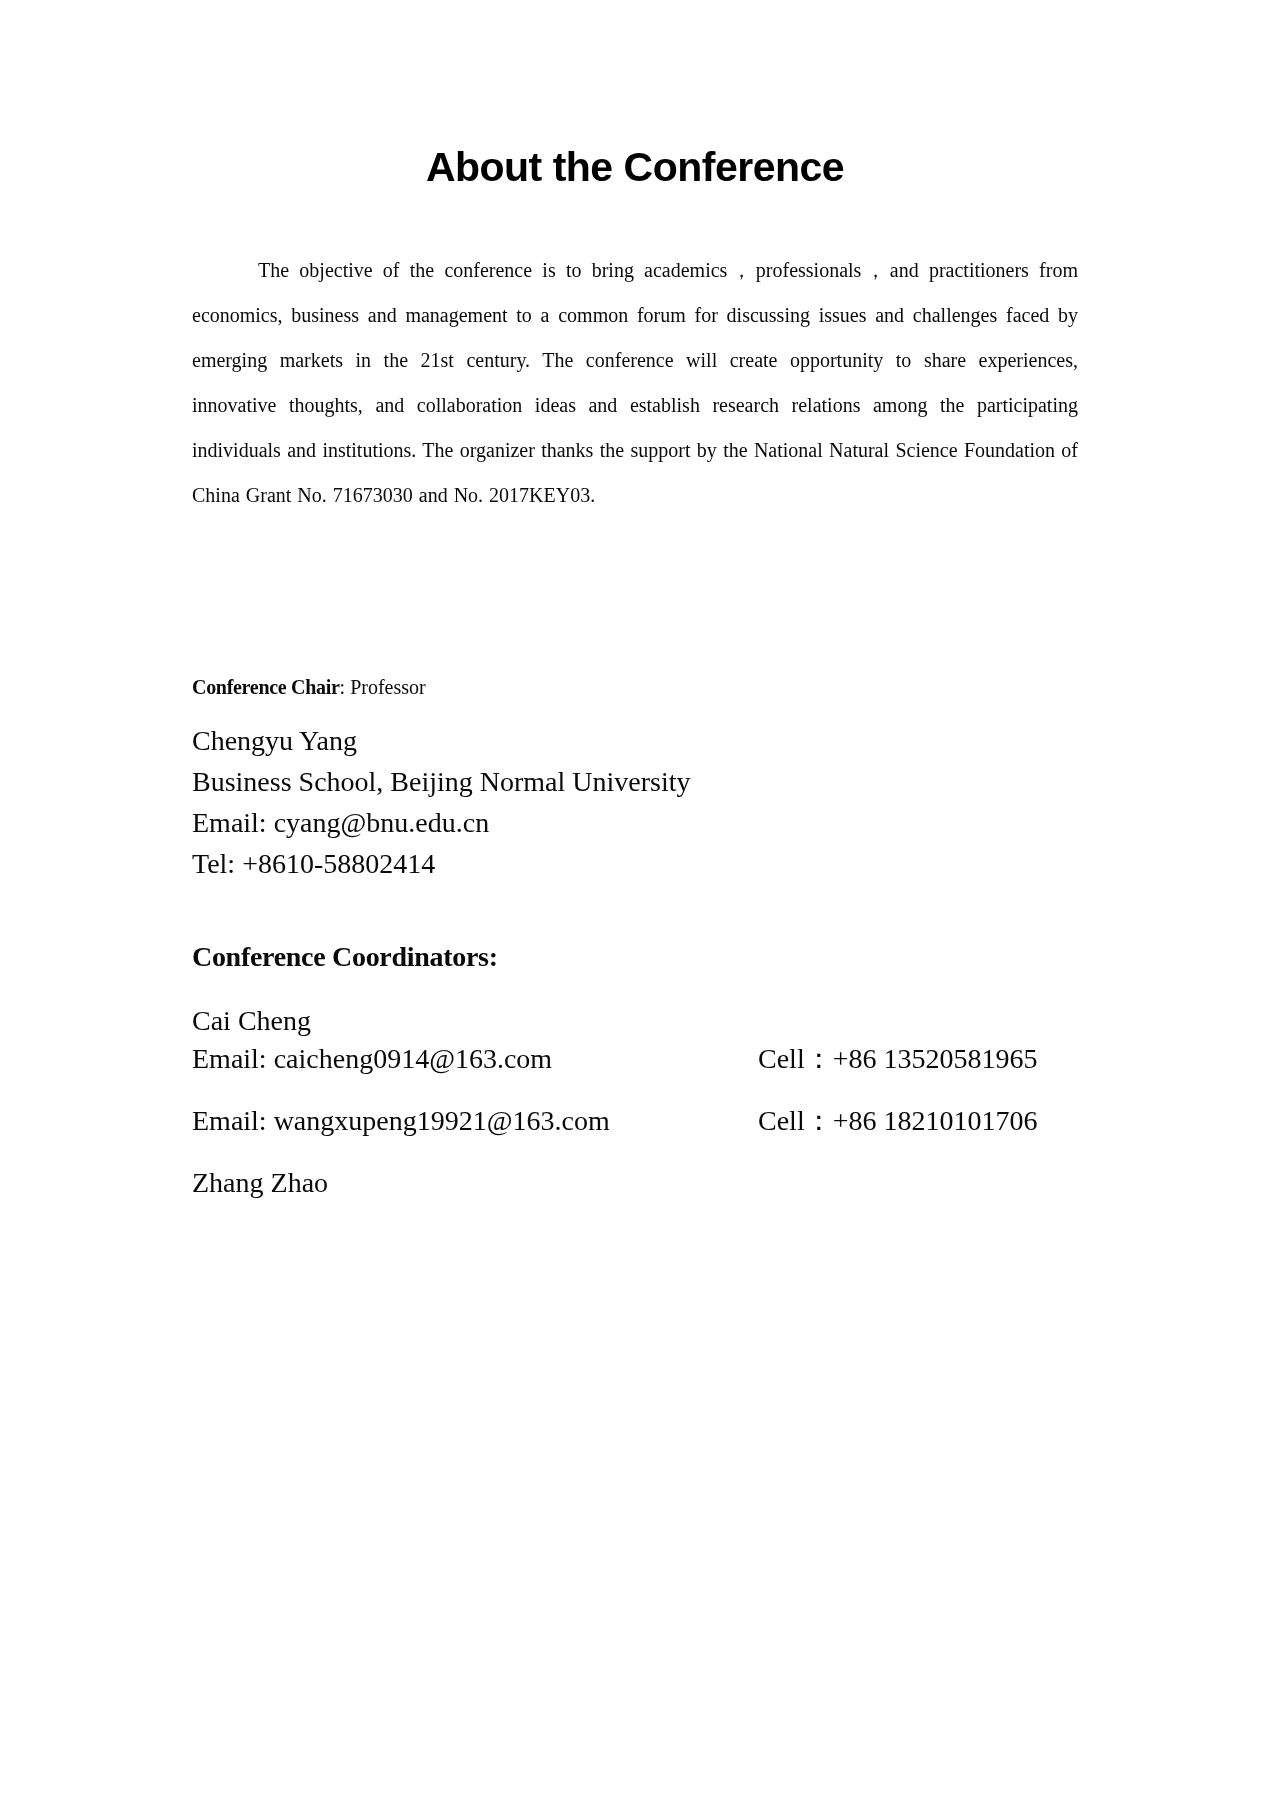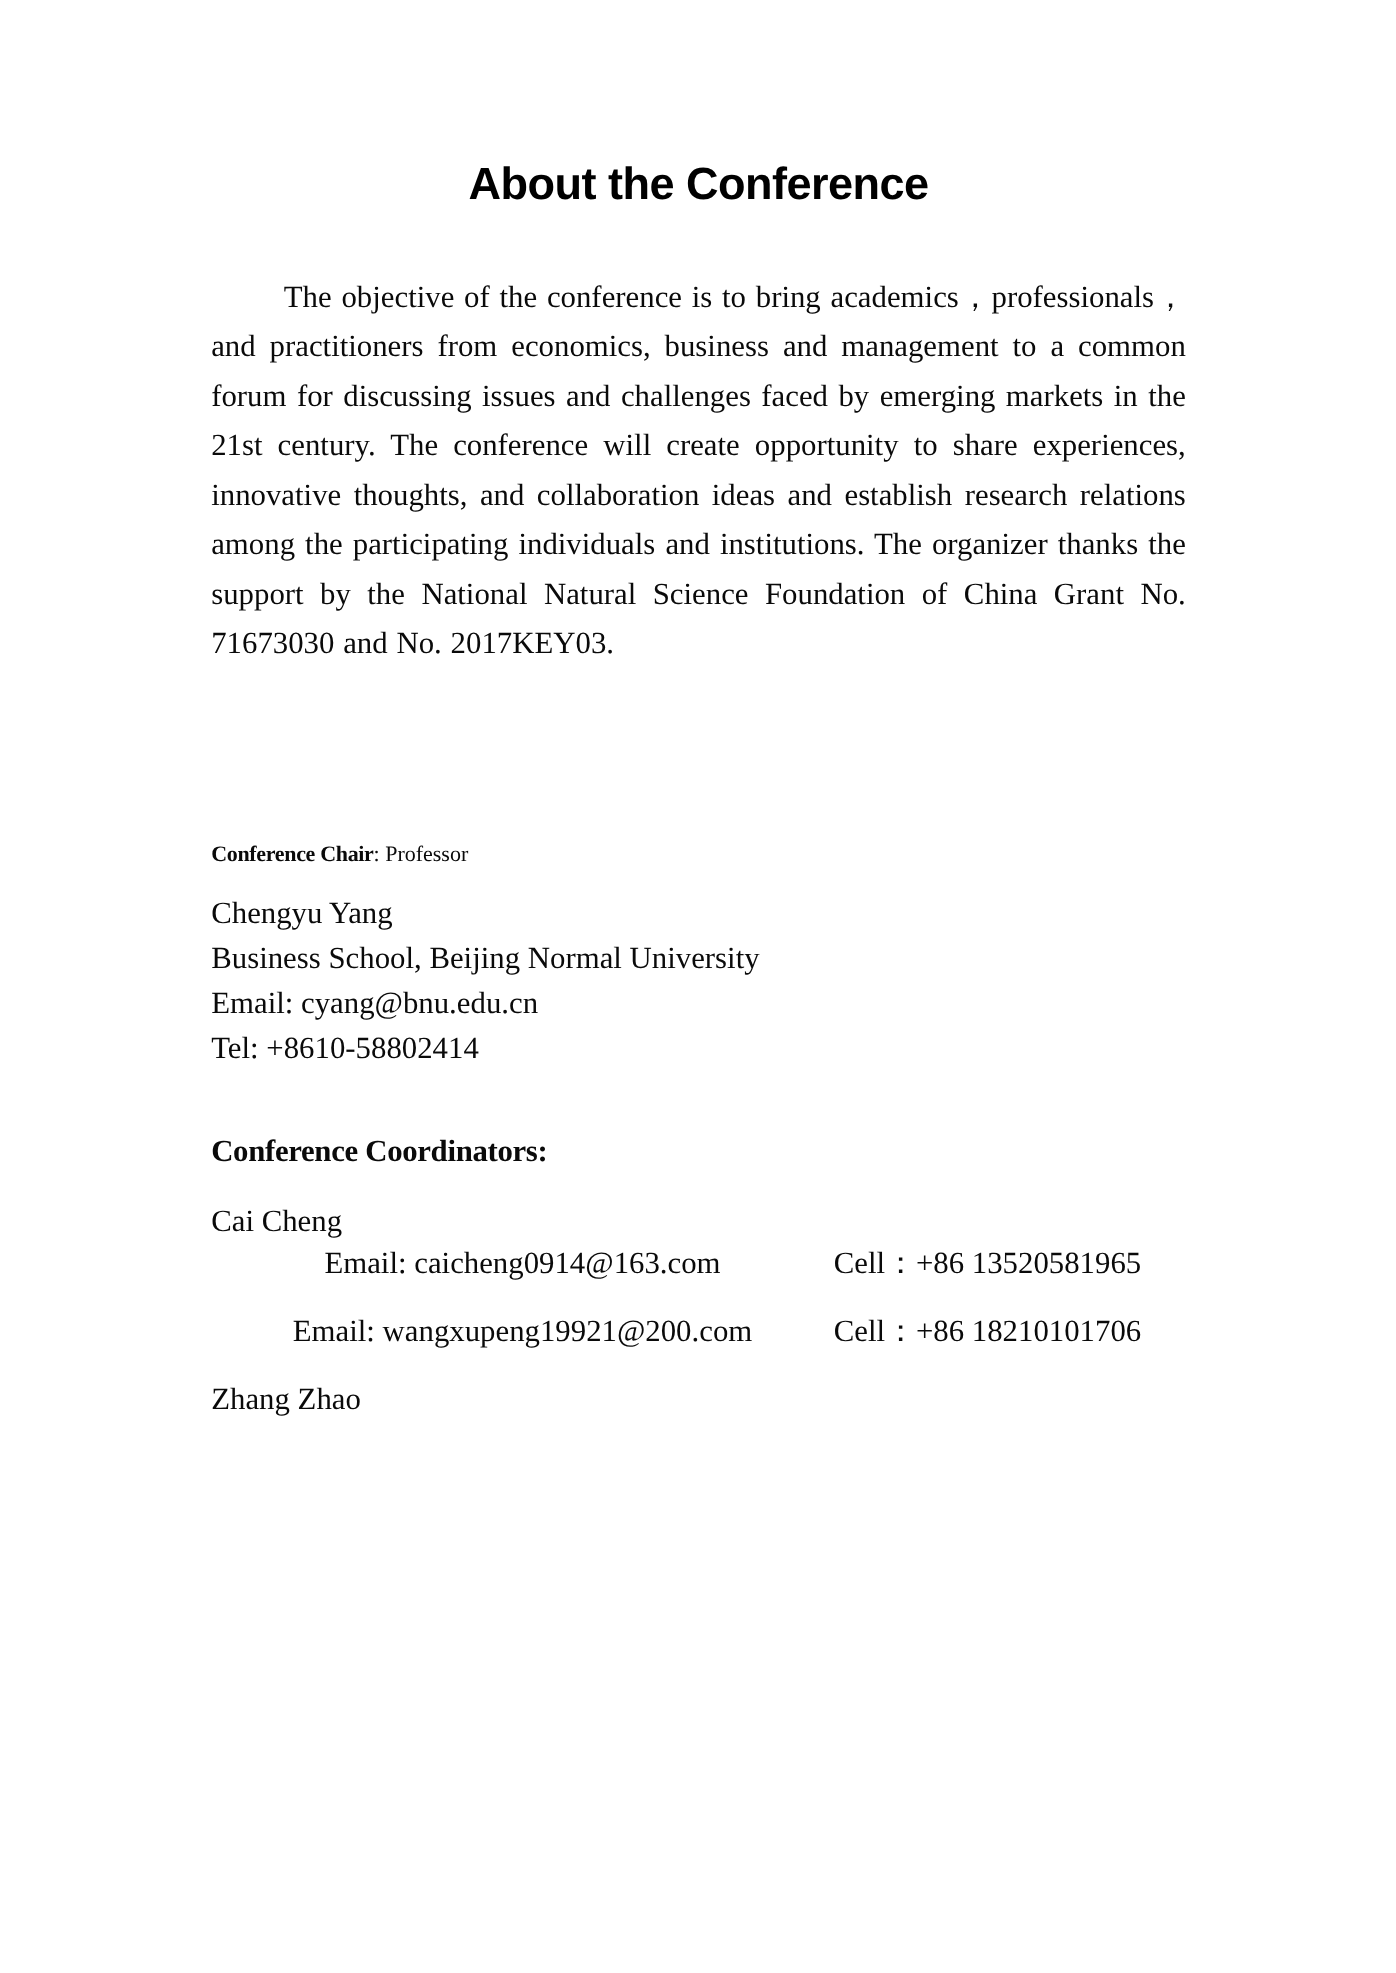--- a/index.html
+++ b/index.html
@@ -25,21 +25,21 @@
     text-align: center;
     font-family: "Liberation Sans", sans-serif;
     font-weight: 700;
     font-size: 41px;
     letter-spacing: -0.5px;
     line-height: 50px;
     color: #000000;
   }
   .about-paragraph {
     margin: 56px 0 0 0;
-    font-size: 28px;
+    font-size: 20px;
     line-height: 45px;
     text-align: justify;
     text-indent: 66px;
     word-spacing: 1px;
   }
   .chair-heading {
     margin-top: 148px;
     font-size: 20px;
     line-height: 42px;
   }
@@ -60,21 +60,20 @@
     letter-spacing: -0.3px;
   }
   .coordinator-block {
     margin-top: 24px;
     font-size: 28px;
     line-height: 38px;
   }
   .coord-row {
     display: flex;
     align-items: baseline;
-    text-align: center;
   }
   .coord-email {
     width: 566px;
     flex: 0 0 566px;
   }
   .coord-cell {
     white-space: nowrap;
   }
 </style>
 </head>
@@ -105,21 +104,21 @@
       <div class="coordinator-block">
         <div>Cai Cheng</div>
         <div class="coord-row">
           <span class="coord-email">Email: caicheng0914@163.com</span>
           <span class="coord-cell">Cell：+86 13520581965</span>
         </div>
       </div>
 
       <div class="coordinator-block">
         <div class="coord-row">
-          <span class="coord-email">Email: wangxupeng19921@200.com</span>
+          <span class="coord-email">Email: wangxupeng19921@163.com</span>
           <span class="coord-cell">Cell：+86 18210101706</span>
         </div>
       </div>
 
 
       <div class="coordinator-block">
         <div>Zhang Zhao</div>
       </div>
     </div>
 

